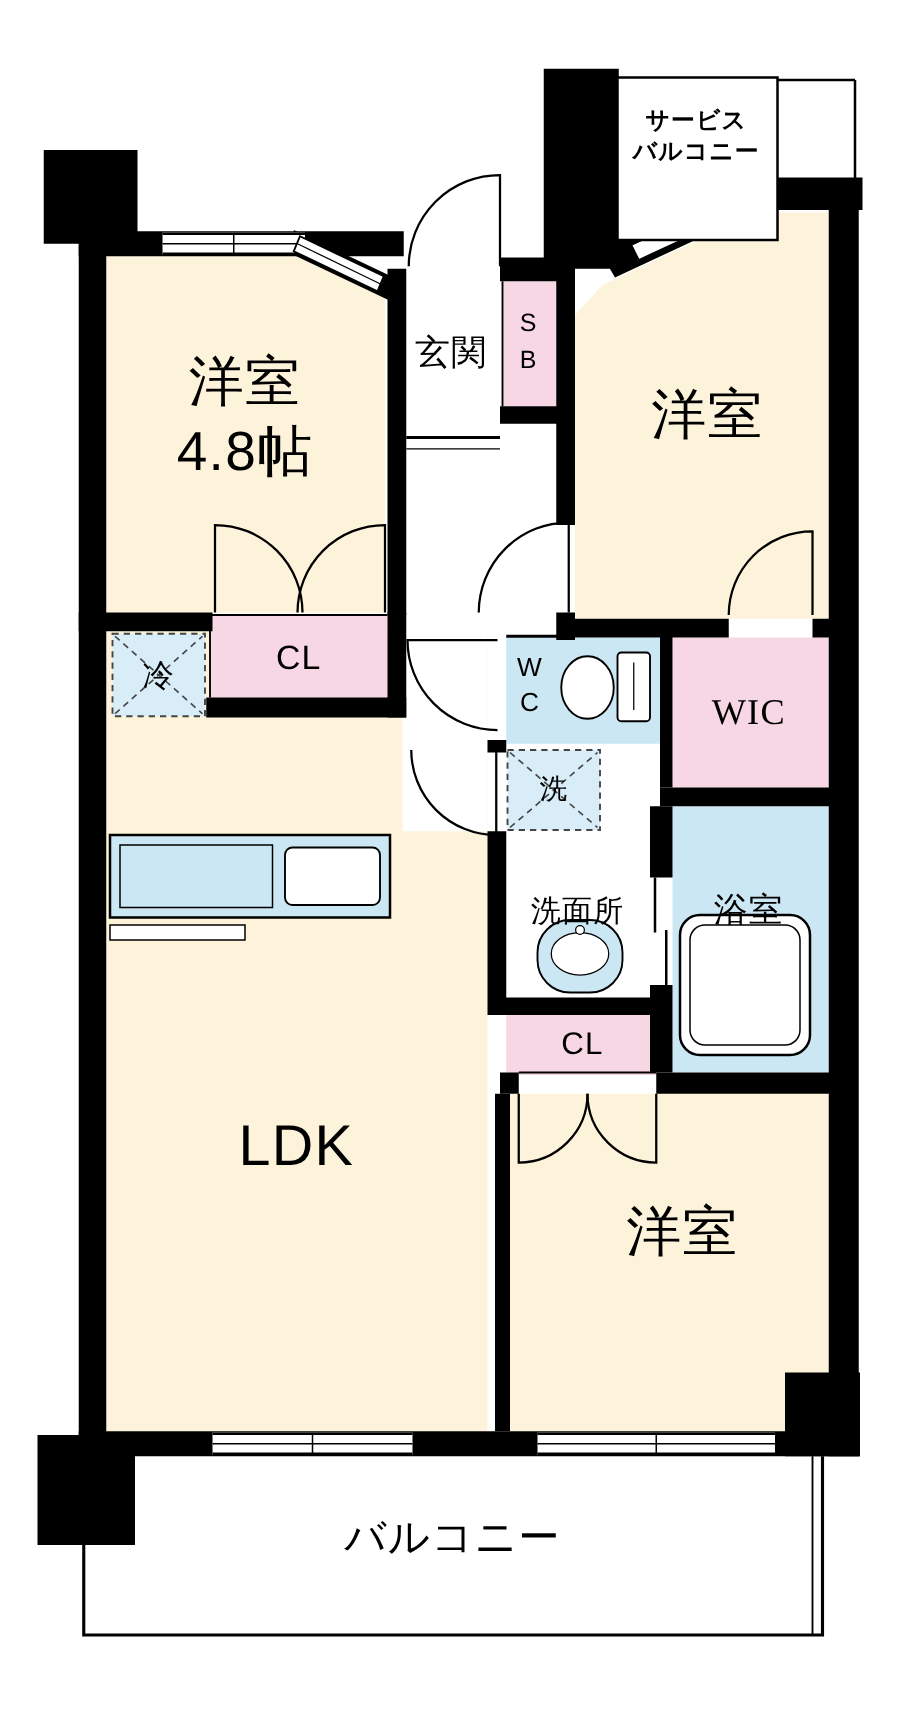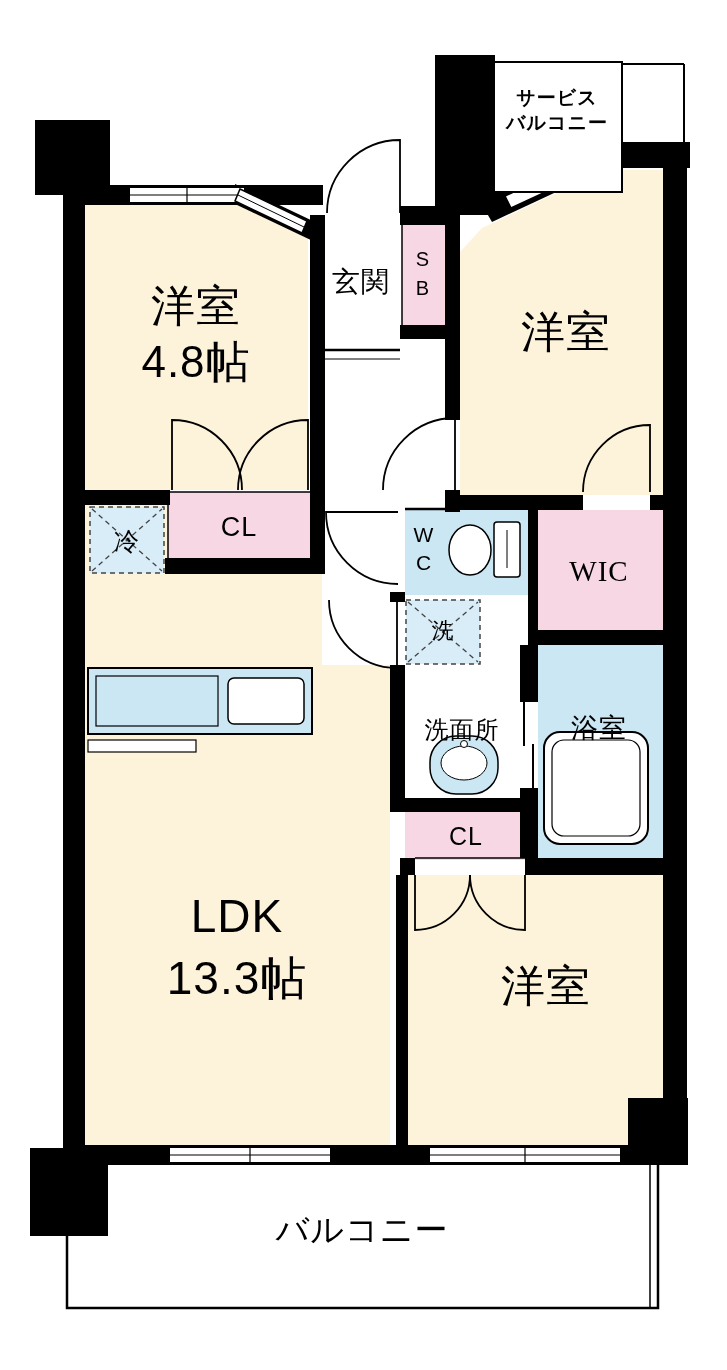--- a/index.html
+++ b/index.html
@@ -167,21 +167,20 @@
 </svg>
 
 <div class="lbl f44" style="left:196px;top:306px;">洋室</div>
 <div class="lbl f44" style="left:196px;top:362px;">4.8帖</div>
 
 <div class="lbl f44" style="left:566px;top:332px;">洋室</div>
 
 <div class="lbl f44" style="left:546px;top:986px;">洋室</div>
 
 <div class="lbl f46" style="left:237px;top:916px;">LDK</div>
-<div class="lbl f46" style="left:237px;top:978px;">13.3帖</div>
 
 <div class="lbl f28" style="left:361px;top:282px;">玄関</div>
 
 <div class="lbl f20" style="left:423px;top:259px;">S</div>
 <div class="lbl f20" style="left:423px;top:288px;">B</div>
 
 <div class="lbl f19" style="left:557px;top:97px;">サービス</div>
 <div class="lbl f19" style="left:557px;top:122px;">バルコニー</div>
 
 <div class="lbl f27" style="left:239px;top:527px;">CL</div>

